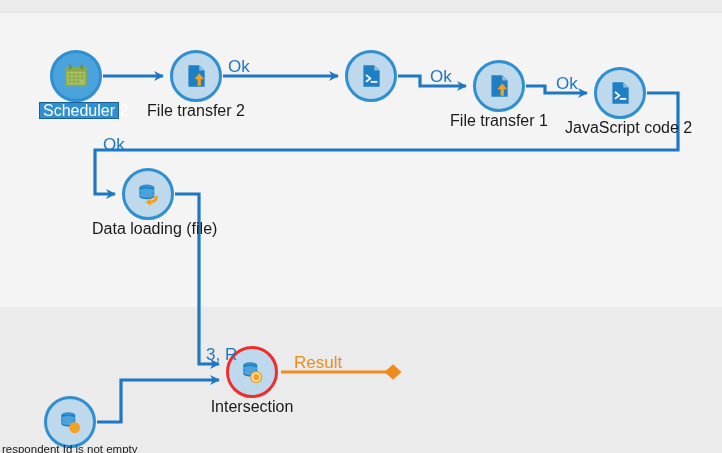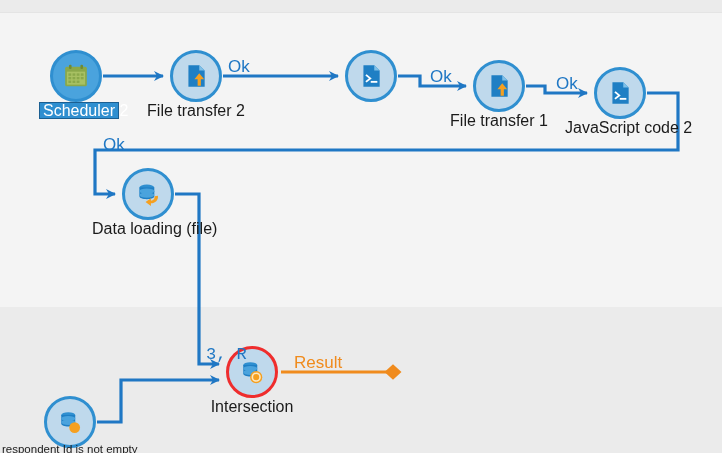--- a/index.html
+++ b/index.html
@@ -251,18 +251,18 @@
         <circle cx="16" cy="16.8" r="4.6" fill="#f5a020"></circle>
       </svg>
     </div>
   </div>
 
   <div class="edge-label" style="left:228px; top:60px;">Ok</div>
   <div class="edge-label" style="left:430px; top:70px;">Ok</div>
   <div class="edge-label" style="left:556px; top:77px;">Ok</div>
   <div class="edge-label" style="left:103px; top:138px;">Ok</div>
 
-  <div class="edge-label stat" style="left:206px; top:348px;font-family:Liberation Mono, monospace;">3, R</div>
+  <div class="edge-label stat" style="left:206px; top:348px;">3, R</div>
   <div class="edge-label result" style="left:282px; top:356px;">Result</div>
 
   <div class="caption-clipped" style="left:2px; top:443px;">respondent Id is not empty</div>
 
 </div>
 
 </body></html>

